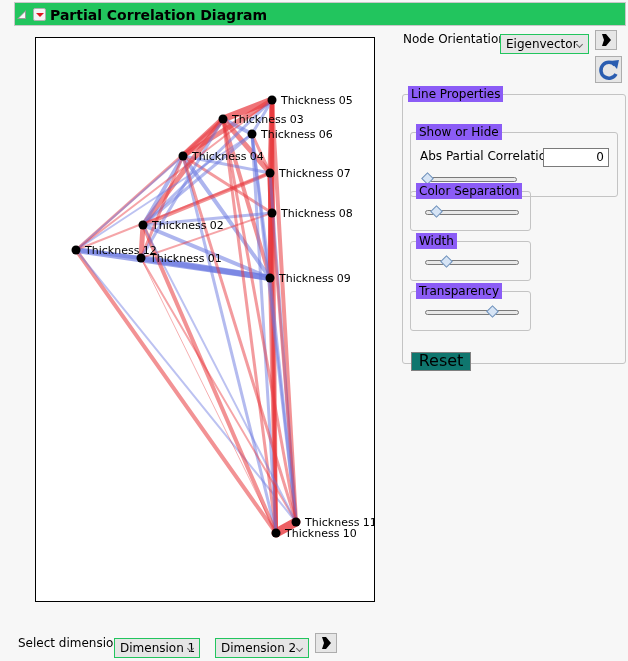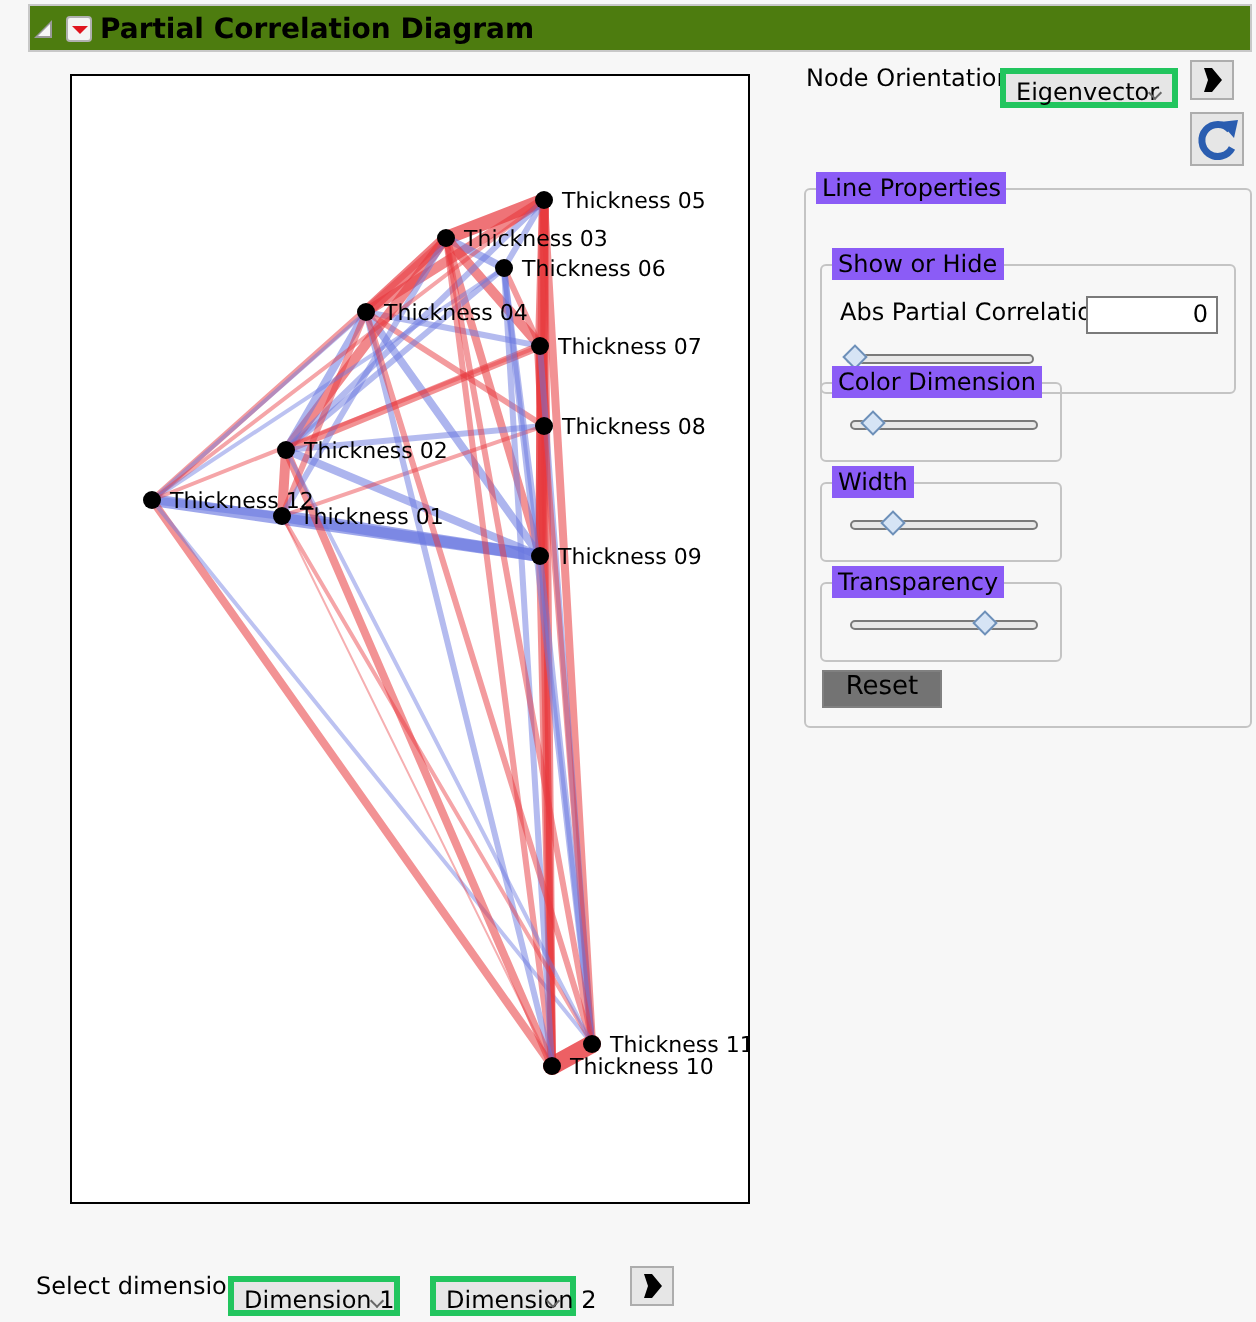--- a/index.html
+++ b/index.html
@@ -2,21 +2,21 @@
 <html><head>
 <meta charset="utf-8">
 <style>
   html, body { margin: 0; padding: 0; }
   body {
     width: 628px; height: 661px; background: #f7f7f7; position: relative; overflow: hidden;
     font-family: "DejaVu Sans", "Liberation Sans", sans-serif; font-size: 12px; color: #000;
   }
   .header {
     position: absolute; left: 14px; top: 2px; width: 612px; height: 24px;
-    background: #4d7c0f; border: 1px solid #c8c8c8; box-sizing: border-box;
+    background: #22c55e; border: 1px solid #c8c8c8; box-sizing: border-box;
   }
   .disclosure {
     position: absolute; left: 2px; top: 7px; width: 0; height: 0;
     border-left: 9px solid transparent; border-bottom: 9px solid #9a9a9a;
   }
   .disclosure::after {
     content: ""; position: absolute; left: -7px; top: 2px; width: 0; height: 0;
     border-left: 6px solid transparent; border-bottom: 6px solid #f7f7f7;
   }
   .red-menu {
@@ -33,21 +33,21 @@
   }
   .plot-frame {
     position: absolute; left: 35px; top: 37px; width: 340px; height: 565px;
     box-sizing: border-box; border: 1px solid #000; background: #fff; overflow: hidden;
   }
   .plot-frame svg { position: absolute; left: -36px; top: -38px; }
   .node-label { font-family: "DejaVu Sans", sans-serif; font-size: 11px; fill: #000; }
 
   .lbl { position: absolute; white-space: nowrap; font-size: 12px; }
   .combo {
-    position: absolute; height: 20px; box-sizing: border-box; border: 3px solid #22c55e;
+    position: absolute; height: 20px; box-sizing: border-box; border: 1px solid #22c55e;
     background: #e6e6e6; font-size: 12px; line-height: 18px; padding-left: 5px; white-space: nowrap;
   }
   .combo .chev {
     position: absolute; right: 6px; top: 7px; width: 4px; height: 4px;
     border-right: 1px solid #666; border-bottom: 1px solid #666; transform: rotate(45deg);
   }
   .icon-btn {
     position: absolute; box-sizing: border-box; border: 1px solid #adadad; background: #e6e6e6;
   }
   .play-icon { position: absolute; left: 5px; top: 3px; width: 10px; height: 12px; }
@@ -64,22 +64,22 @@
   }
   .slider-thumb {
     position: absolute; width: 9px; height: 9px; top: -4px; box-sizing: border-box;
     background: #d6e4f5; border: 1px solid #6d8fb8; transform: rotate(45deg);
   }
   .numinput {
     position: absolute; box-sizing: border-box; border: 1px solid #7a7a7a; background: #fff;
     height: 19px; font-size: 12px; text-align: right; padding-right: 4px; line-height: 17px;
   }
   .reset-btn {
-    position: absolute; box-sizing: border-box; border: 1px solid #808080; background: #737373;
-    font-size: 13px; text-align: center; line-height: 16px;
+    position: absolute; box-sizing: border-box; border: 1px solid #808080; background: #0f766e;
+    font-size: 16px; text-align: center; line-height: 16px; margin-top: 17px;
   }
 </style>
 </head>
 <body>
 
 <div class="header">
   <div class="disclosure"></div>
   <div class="red-menu"></div>
   <div class="title">Partial Correlation Diagram</div>
 </div>
@@ -222,21 +222,21 @@
   <div class="group" style="left:7px; top:21px; width:208px; height:65px;margin-top:16px;">
     <div class="group-title">Show or Hide</div>
     <div class="lbl" style="left:9px; top:16px;">Abs Partial Correlation</div>
     <div class="numinput" style="left:132px; top:15px; width:66px;">0</div>
     <div class="slider-track" style="left:12px; top:44px;">
       <div class="slider-thumb" style="left: -1px;"></div>
     </div>
   </div>
 
   <div class="group" style="left:7px; top:96px; width:121px; height:40px;">
-    <div class="group-title">Color Dimension</div>
+    <div class="group-title">Color Separation</div>
     <div class="slider-track" style="left:14px; top:18px;">
       <div class="slider-thumb" style="left: 5.72px;"></div>
     </div>
   </div>
 
   <div class="group" style="left:7px; top:146px; width:121px; height:40px;">
     <div class="group-title">Width</div>
     <div class="slider-track" style="left:14px; top:18px;">
       <div class="slider-thumb" style="left: 15.8px;"></div>
     </div>
@@ -250,21 +250,21 @@
   </div>
 
   <div class="reset-btn" style="left:8px; top:240px; width:60px; height:19px;">Reset</div>
 </div>
 
 <div class="lbl" style="left:18px; top:636px;">Select dimension</div>
 <div class="combo" style="left:114px; top:638px; width:86px;">
   <span>Dimension 1</span>
   <span class="chev"></span>
 </div>
-<div class="combo" style="left:215px; top:638px; width:73px;">
+<div class="combo" style="left:215px; top:638px; width:94px;">
   <span>Dimension 2</span>
   <span class="chev"></span>
 </div>
 <div class="icon-btn" style="left:315px; top:633px; width:22px; height:20px;">
   <svg class="play-icon" viewBox="0 0 10 12">
     <polygon points="1,0 5,0 10,6 5,12 1,12 3,6" fill="#000"></polygon>
   </svg>
 </div>
 
 </body></html>

